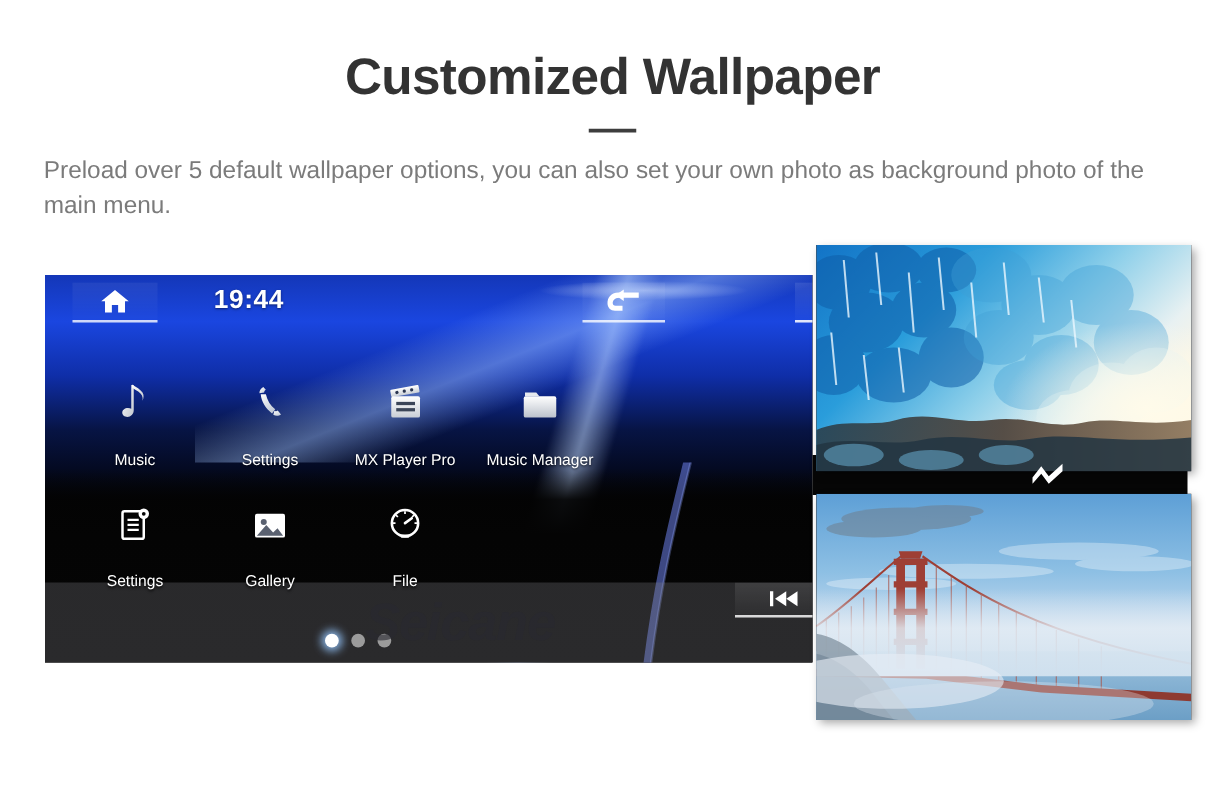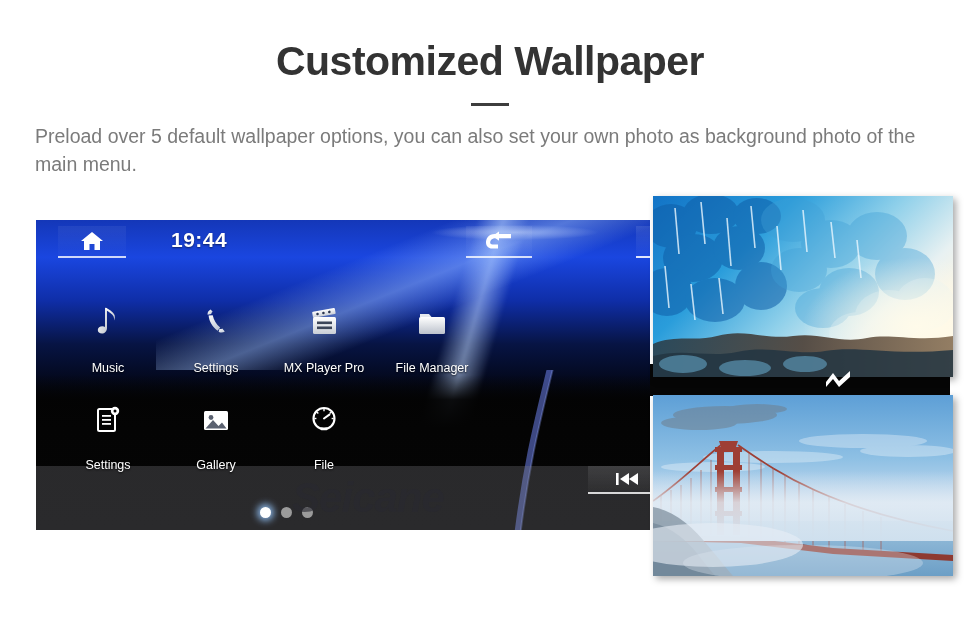--- a/index.html
+++ b/index.html
@@ -373,21 +373,21 @@
             <defs>
                 <linearGradient id="gFold" x1="0" y1="0" x2="0" y2="1">
               <stop offset="0" stop-color="#ffffff"></stop>
                   <stop offset="1" stop-color="#bcc2cc"></stop>
             </linearGradient>
               </defs>
             <path d="M4 4 L13 4 L15.5 7 L4 7 Z" fill="#e6e9ee"></path>
             <rect x="3" y="7" width="26" height="17" rx="1.5" fill="url(#gFold)"></rect>
           </svg>
         </div>
-        <div class="hu-label">File Manager</div>
+        <div class="hu-label">Music Manager</div>
       </div>
 
     </div>
 
     <div id="hu-row-2" class="hu-row">
 
       <div class="hu-app">
         <div class="hu-icon">
           <svg width="30" height="30" viewBox="0 0 30 30">
             <rect x="5" y="4" width="17" height="22" rx="1.5" fill="none" stroke="#ffffff" stroke-width="2"></rect>

